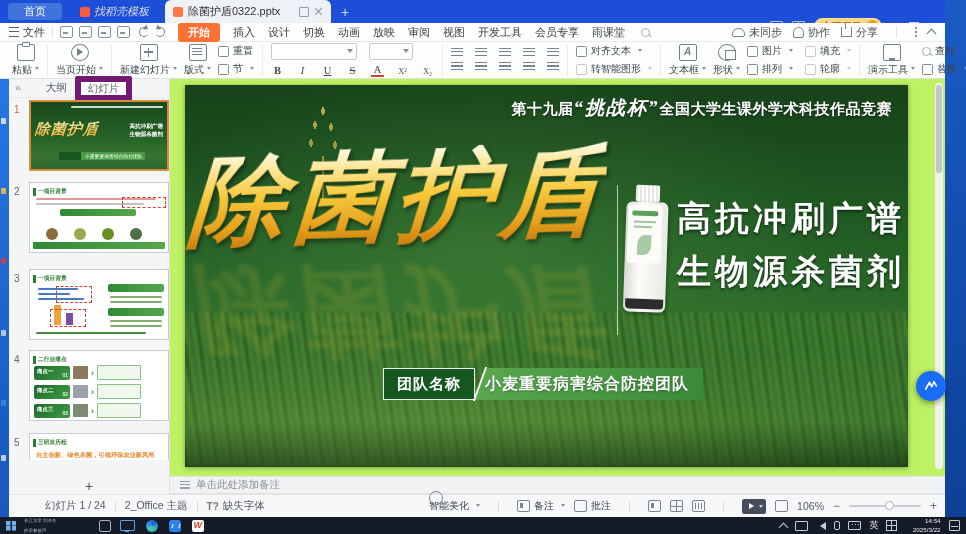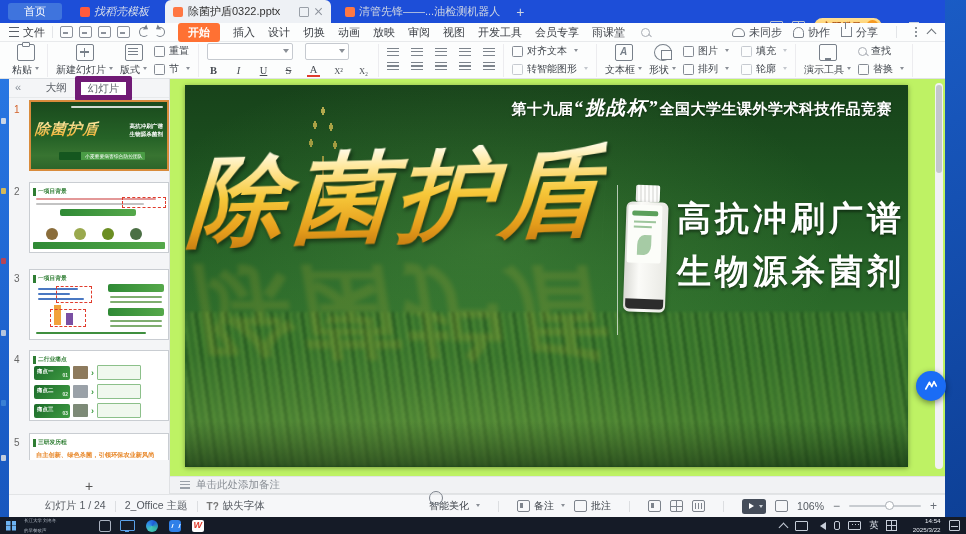--- a/index.html
+++ b/index.html
@@ -235,24 +235,20 @@
         <i class="sq-ico" style="background:#ff5a3c;"></i>
         <span>找稻壳模板</span>
       </div>
       <div class="t-active">
         <i class="sq-ico" style="background:#ff7742;"></i>
         <span>除菌护盾0322.pptx</span>
         <span class="grow"></span>
         <i class="pin"></i>
         <i class="x-ico"></i>
       </div>
-      <div class="t-doc2">
-        <i class="sq-ico" style="background:#ff7742;"></i>
-        <span>清管先锋——...油检测机器人</span>
-      </div>
       <div class="t-plus">+</div>
       <div class="tb-right">
         <i class="wb"></i>
         <i class="wb grid"></i>
         <div class="login">
           <span>立即登录</span>
           <i class="avatar"></i>
         </div>
         <i class="wc min"></i>
         <i class="wc max"></i>
@@ -307,20 +303,26 @@
 
     <div class="ribbon">
       <div class="rg">
         <div class="big">
             <i class="bi clip"></i>
             <span class="lbl dd">粘贴</span>
           </div>
       </div>
       <div class="rg">
         <div class="big">
+            <i class="bi play-c"></i>
+            <span class="lbl dd">当页开始</span>
+          </div>
+      </div>
+      <div class="rg">
+        <div class="big">
             <i class="bi plus"></i>
             <span class="lbl dd">新建幻灯片</span>
           </div>
         <div class="big">
             <i class="bi lines"></i>
             <span class="lbl dd">版式</span>
           </div>
         <div class="col">
           <span class="mini">
               <i class="si"></i>
@@ -553,20 +555,25 @@
             <i style="left:4px;top:6px;width:26px;height:5px;border-radius:2px;opacity:.85;"></i>
             <i style="left:6px;top:16px;width:22px;height:2px;opacity:.5;"></i>
             <i style="left:6px;top:21px;width:18px;height:2px;opacity:.5;"></i>
             <i style="left:10px;top:30px;width:14px;height:20px;border-radius:50% 0 50% 0;opacity:.45;"></i>
           </i>
           <i class="bband"></i>
         </div>
         <div class="subs">
           <div>高抗冲刷广谱</div>
           <div>生物源杀菌剂</div>
+        </div>
+        <div class="team">
+          <div class="team-l">团队名称</div>
+          <div class="team-r">小麦重要病害综合防控团队</div>
+          <i class="slash"></i>
         </div>
       </div>
       <div class="vsb"></div>
     </div>
 
     <div class="notesbar">
       <i class="nico"></i>
       <span>单击此处添加备注</span>
     </div>
 

